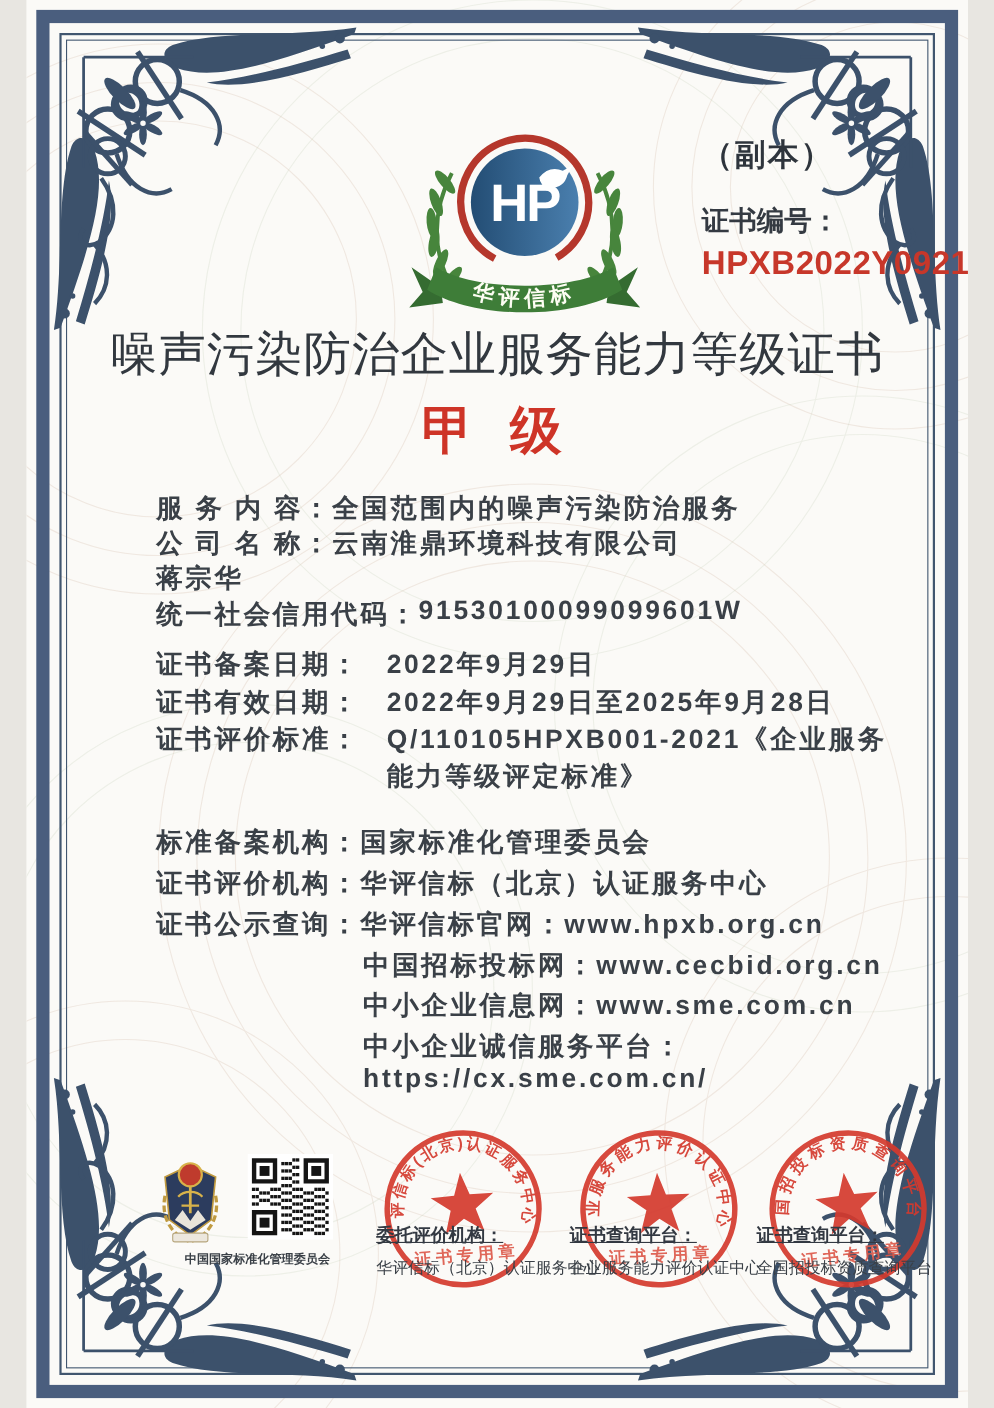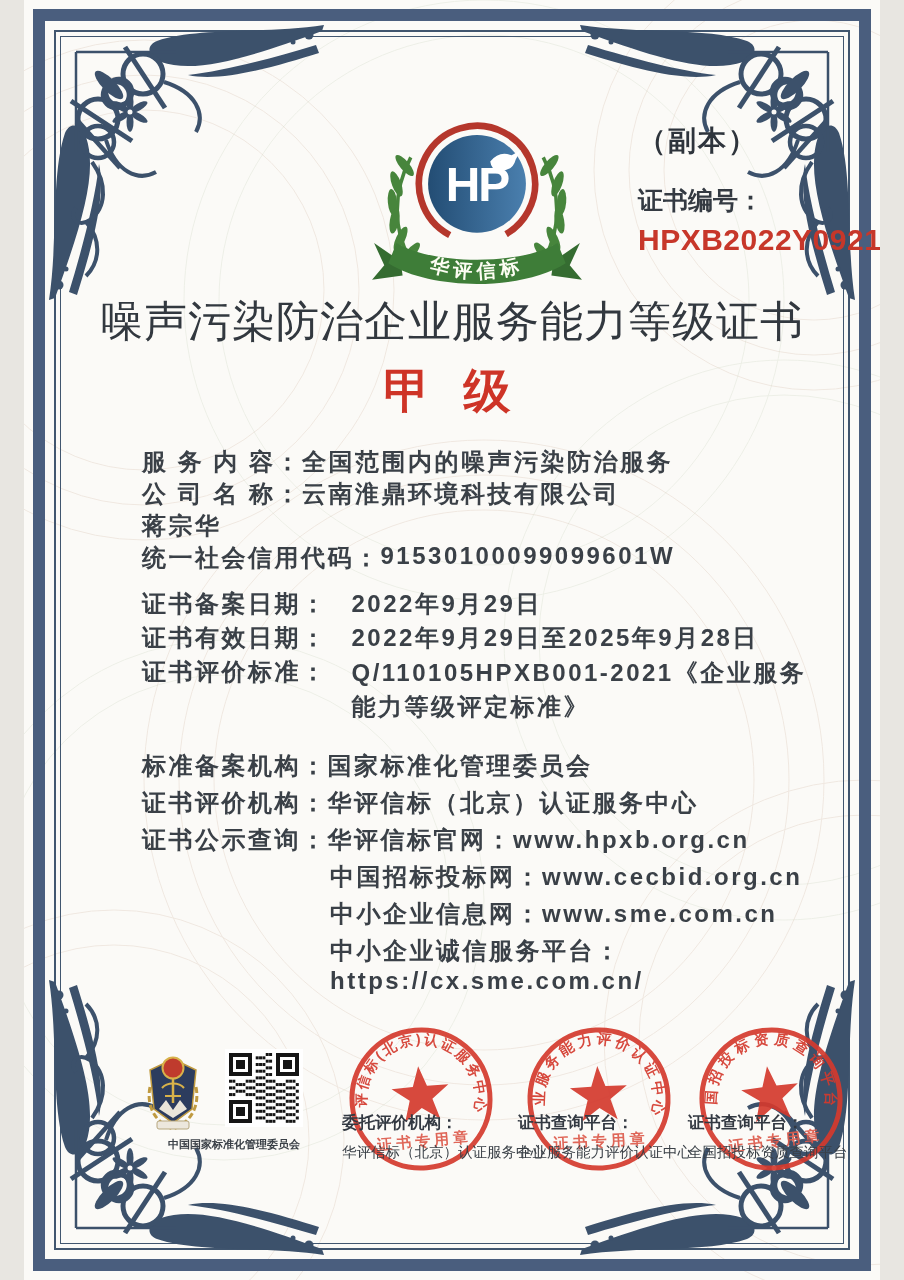--- a/index.html
+++ b/index.html
@@ -41,21 +41,21 @@
   
   .emblem{position:absolute;left:116px;top:1051px;z-index:3;}
   .qr{position:absolute;left:201px;top:1049px;z-index:3;}
   .committee-caption{position:absolute;left:100px;top:1137px;width:220px;text-align:center;
                      font-size:11px;font-weight:600;color:#3a4047;z-index:3;}
   .seal{position:absolute;width:150px;height:150px;z-index:2;opacity:.92;}
   .seal.s0{left:322px;top:1024px;transform:rotate(-5deg);}
   .seal.s1{left:500px;top:1024px;transform:rotate(-3deg);}
   .seal.s2{left:672px;top:1024px;transform:rotate(-7deg);}
   .seal-cap{position:absolute;top:1112px;z-index:3;white-space:nowrap;}
-  .seal-cap .cap-lbl{font-size:16.5px;font-weight:700;color:#333942;}
+  .seal-cap .cap-lbl{font-size:16.5px;font-weight:700;color:#333942;text-decoration:underline;}
   .seal-cap .cap-name{margin-top:9px;font-size:14.5px;font-weight:500;color:#3a4047;}
   .seal-cap.c0{left:318px;} .seal-cap.c1{left:494px;} .seal-cap.c2{left:664px;}
 </style>
 </head>
 <body>
 
 <div class="page">
 
   <svg class="texture" width="904" height="1280" viewBox="0 0 904 1280">
     <g fill="none" stroke="#d6bfae" stroke-width="1" opacity="0.30">

